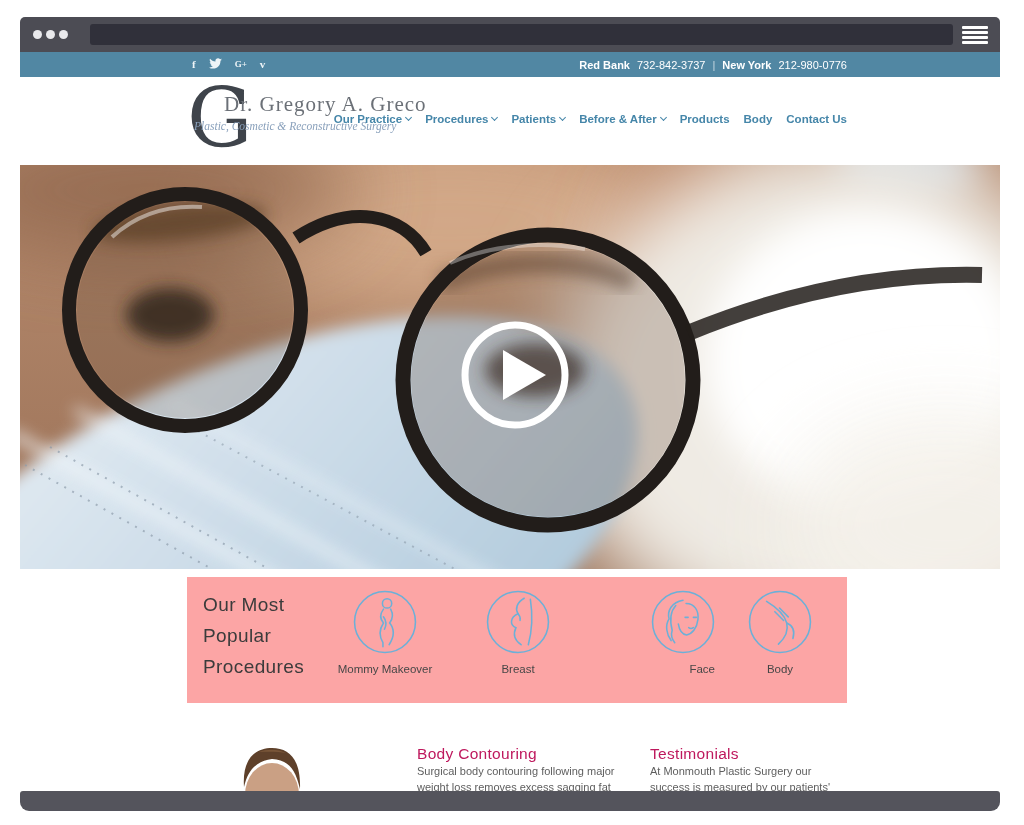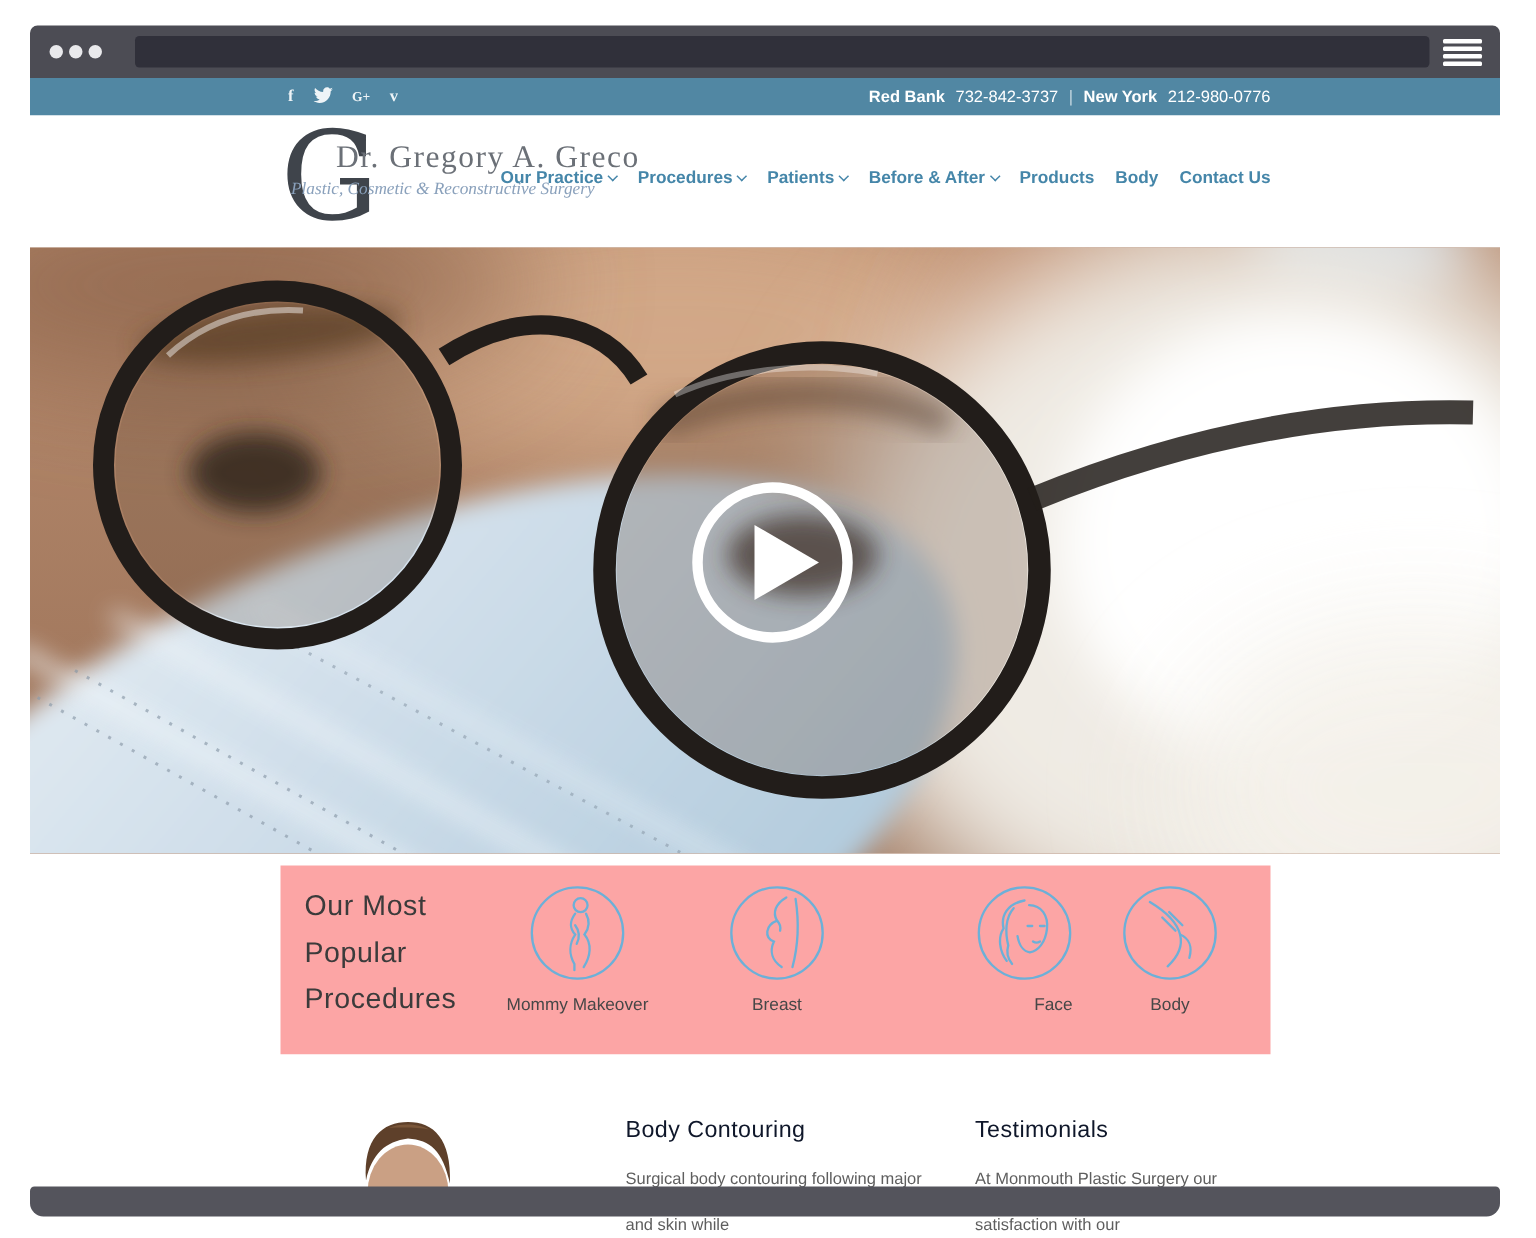--- a/index.html
+++ b/index.html
@@ -45,21 +45,21 @@
   .proc-section { height:126px; background:#ffffff; }
   .proc-panel { position:absolute; left:167px; top:0; width:660px; height:126px; background:#fca5a5; }
   .proc-title { position:absolute; left:16px; top:12px; font-size:19px; color:#3b3b3b; line-height:31px; letter-spacing:.4px; }
   .proc-item { position:absolute; top:13px; width:130px; text-align:center; cursor:pointer; }
   .proc-item .lbl { margin-top:5px; font-size:11.5px; color:#474747; }
 
   
   .main-section { height:88px; background:#ffffff; position:relative; }
   .portrait { position:absolute; left:50px; top:40px; width:70px; height:62px; z-index:1; }
   .col { position:absolute; top:42px; width:200px; }
-  .col h3 { font-size:15.5px; color:#0f172a; font-weight:normal; letter-spacing:.3px; margin-bottom:16px; }
+  .col h3 { font-size:15.5px; color:#be185d; font-weight:normal; letter-spacing:.3px; margin-bottom:1px; }
   .col p { font-size:11px; color:#5e5e5e; line-height:15.5px; }
   .col1 { left:230px; } .col2 { left:463px; }
 
   
   .bottombar { height:20px; background:#54545c; border-radius:3px 3px 9px 9px; position:relative; z-index:3; }
 </style>
 </head>
 <body>
 
 <div class="window">

